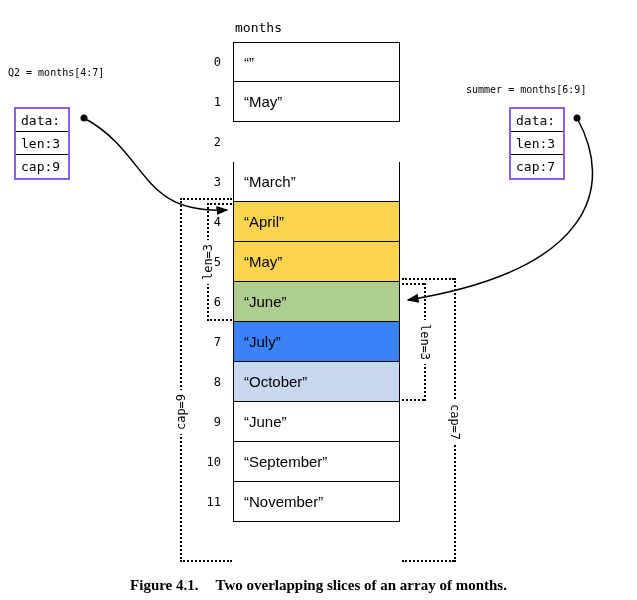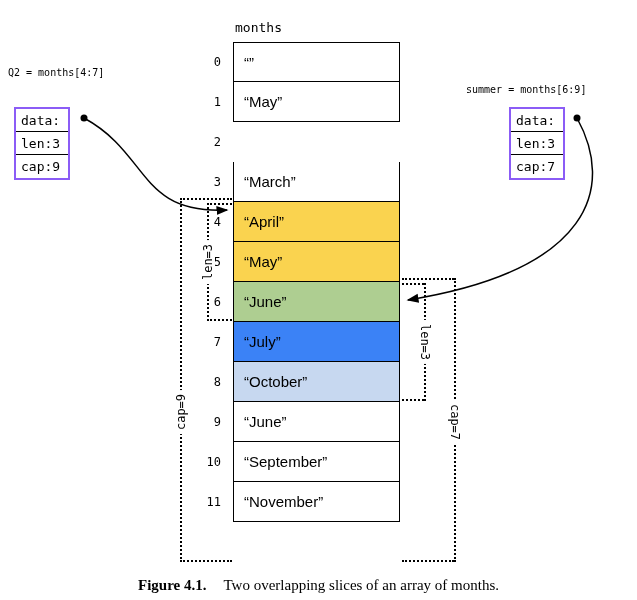--- a/index.html
+++ b/index.html
@@ -29,21 +29,21 @@
   .rot { position:absolute; transform:translate(-50%,-50%) rotate(-90deg); background:#fff;
          font-size:12px; padding:0 4px; white-space:nowrap; }
   .rot.cw { transform:translate(-50%,-50%) rotate(90deg); }
 
   .overlay { position:absolute; top:0; left:0; pointer-events:none; }
   .arrow { fill:none; stroke:#000; stroke-width:1.5; }
 
   .caption { position:absolute; top:565px; left:0; width:637px; text-align:center;
              font-family:"Liberation Serif", serif; font-size:15px; }
   .caption .fig { font-weight:bold;margin-top:32px; }
-  .caption .cap-text { margin-left:17px; }
+  .caption .cap-text { margin-left:17px;font-weight:bold; }
 </style>
 </head>
 <body>
 
 <div class="canvas">
 
   <div class="array-title">months</div>
 
   <div class="array-col">
     <div class="row">

